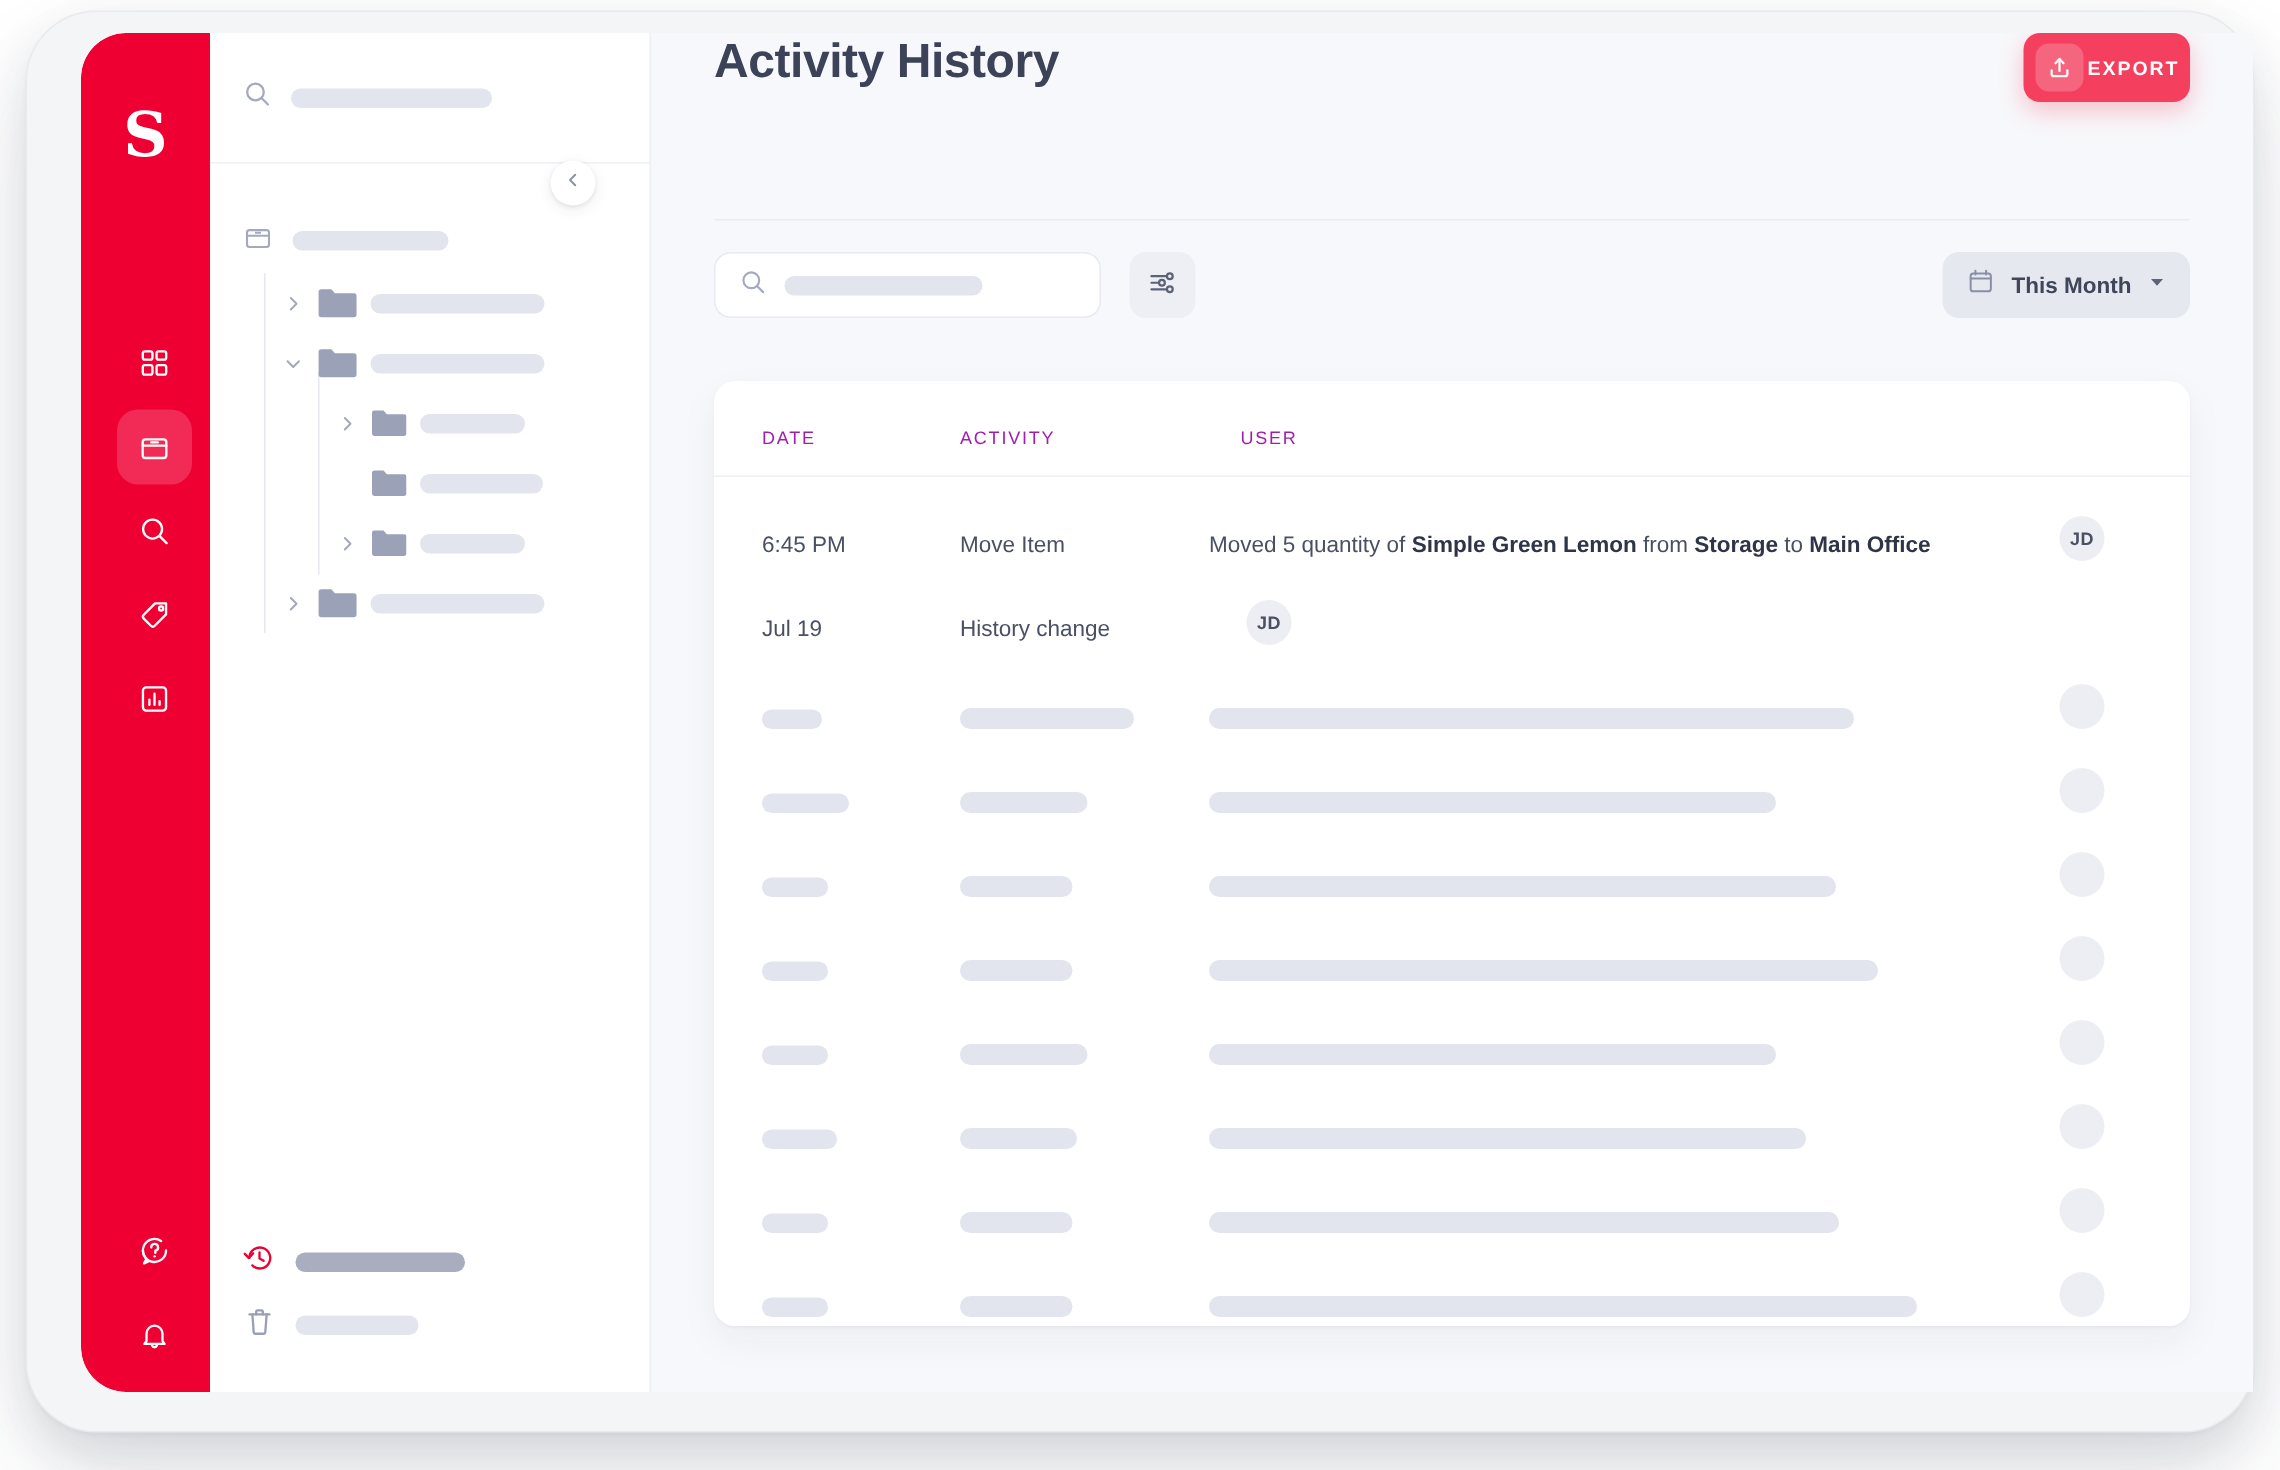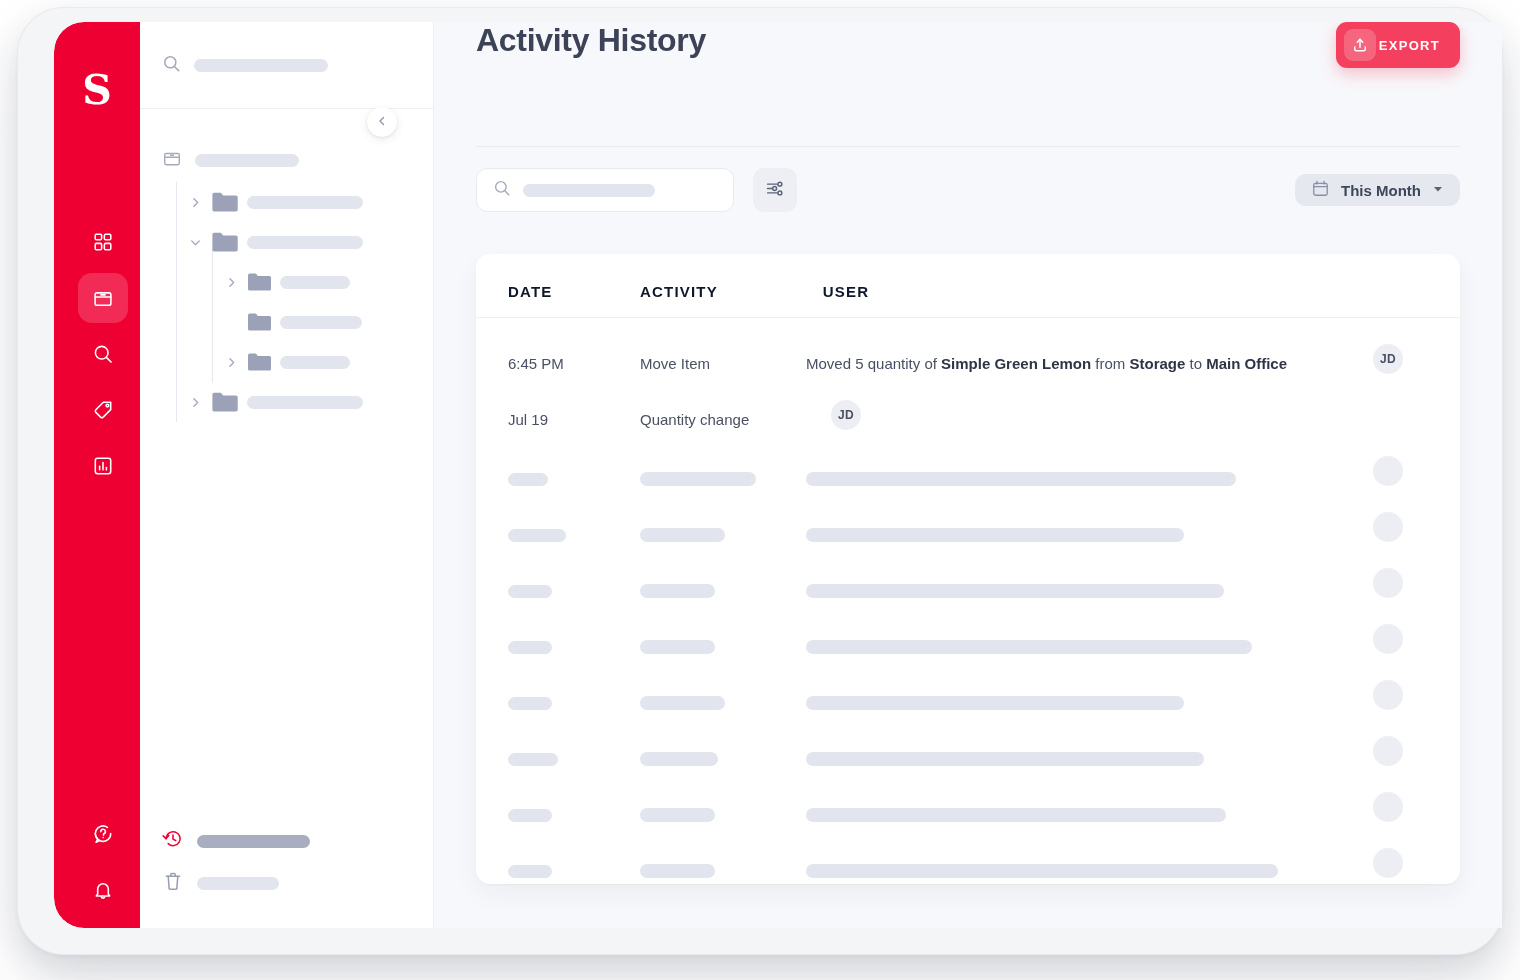--- a/index.html
+++ b/index.html
@@ -164,21 +164,21 @@
   #page-title {
     color: #3c4257;
     font-size: 32px;
     font-weight: 700;
     letter-spacing: -0.3px;
   }
   #export-button {
     display: flex; align-items: center;
     gap: 3px;
     height: 46px;
-    padding: 0 20px 0 8px;
+    padding: 0 7px 0 8px;
     background: #F43F5E;
     border: none;
     border-radius: 11px;
     cursor: pointer;
     box-shadow: 0 6px 16px rgba(244,63,94,0.30);
   }
   #export-icon-box {
     width: 32px; height: 32px;
     border-radius: 9px;
     background: rgba(255,255,255,0.20);
@@ -218,21 +218,21 @@
     margin-left: 19px;
     width: 44px; height: 44px;
     border-radius: 11px;
     background: #eeeff4;
     border: none;
     display: flex; align-items: center; justify-content: center;
     cursor: pointer;
   }
   #date-range-select {
     margin-left: auto;
-    height: 32px;
+    height: 44px;
     background: #e6e8f0;
     border: none;
     border-radius: 11px;
     display: flex; align-items: center;
     gap: 11px;
     padding: 0 16px;
     cursor: pointer;
   }
   #date-range-label {
     color: #3f4659;
@@ -261,23 +261,23 @@
     border-bottom: 1px solid #eef0f4;
     display: flex; align-items: center;
     padding: 0 32px;
     margin-top: 12px;
   }
   .c-date { width: 132px; flex: 0 0 132px; }
   .c-activity { width: 166px; flex: 0 0 166px; }
   .c-desc { flex: 1 1 auto; min-width: 0; }
   .c-user { width: 80px; flex: 0 0 80px; display: flex; justify-content: center; }
   .th {
-    color: #0f172a;
-    font-size: 15px;
-    font-weight: 700;
+    color: #a21caf;
+    font-size: 12px;
+    font-weight: 400;
     letter-spacing: 1.2px;
   }
   .th.right { text-align: right; }
   .td {
     color: #4a5064;
     font-size: 15px;
     line-height: 20px;
     white-space: nowrap;
   }
   .td b { color: #2f3547; font-weight: 700; }
@@ -562,21 +562,21 @@
             <div class="trow">
               <div class="c-date"><span class="td">6:45 PM</span></div>
      <div class="c-activity"><span class="td">Move Item</span></div>
      <div class="c-desc"><span class="td">Moved 5 quantity of <b>Simple Green Lemon</b> from <b>Storage</b> to <b>Main Office</b></span></div>
      <div class="c-user">
                 <span class="avatar">JD</span>
               </div>
             </div>
             <div class="trow">
               <div class="c-date"><span class="td">Jul 19</span></div>
-     <div class="c-activity"><span class="td">Quantity change</span></div>
+     <div class="c-activity"><span class="td">History change</span></div>
      <div class="c-user">
                 <span class="avatar">JD</span>
               </div>
             </div>
             <div class="trow">
               <div class="c-date">
                 <span class="sk sk-cell" style="width:40px;"></span>
               </div>
      <div class="c-activity">
                 <span class="sk sk-cell tall" style="width:116px;"></span>

